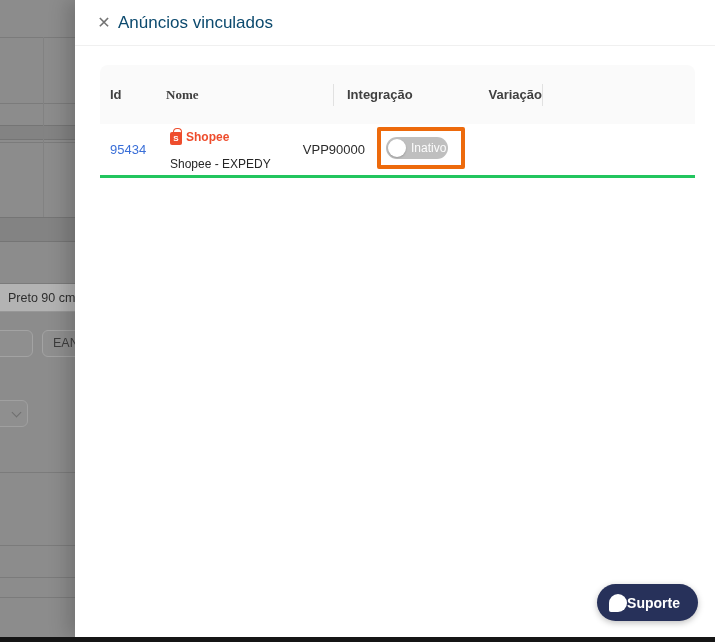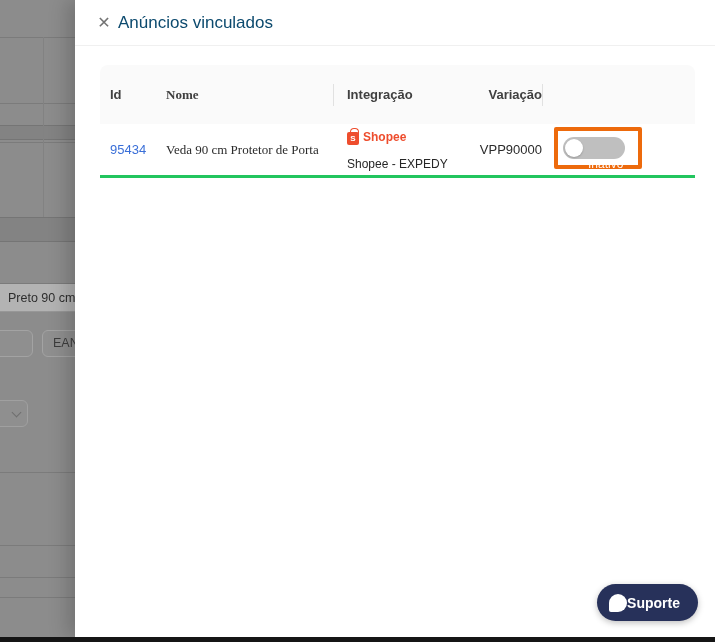--- a/index.html
+++ b/index.html
@@ -72,21 +72,21 @@
   .shopee-name { color:#ee4d2d; font-size:12px; font-weight:600;text-align:center; }
   .shopee-sub { font-size:12px; color:#262626; margin-top:12px; }
 
   
   .highlight-box { display:inline-block; border:4px solid #ed6a0c;
     border-radius:2px; padding:6px 13px 6px 5px; }
   .toggle { position:relative; width:62px; height:22px; background:#bfbfbf;
     border-radius:11px; cursor:pointer; }
   .toggle-knob { position:absolute; left:2px; top:2px; width:18px; height:18px;
     background:#fff; border-radius:50%; box-shadow:0 1px 2px rgba(0,0,0,0.2); }
-  .toggle-label { position:absolute; left:25px; top:16px; height:16px;
+  .toggle-label { position:absolute; left:25px; top:0; height:16px;
     line-height:22px; font-size:12px; color:rgba(255,255,255,0.95); }
 
   
   .support-btn { position:absolute; right:17px; bottom:16px; height:37px;
     background:#27315a; border-radius:19px; display:flex; align-items:center;
     padding:0 18px 0 12px; cursor:pointer;
     box-shadow:0 2px 6px rgba(0,0,0,0.25); }
   .chat-icon { width:18px; height:18px; background:#fff;
     border-radius:50% 50% 50% 2px; }
   .support-label { color:#fff; font-size:14px; font-weight:700; }
@@ -133,21 +133,20 @@
         <div class="th c-var">Variação</div>
         <div class="th c-sync">
           <span class="sep"></span>
         </div>
       </div>
 
       <div class="trow">
         <div class="td c-id">
           <a class="id-link">95434</a>
         </div>
-        <div class="td c-nome">Veda 90 cm Protetor de Porta</div>
         <div class="td c-int">
           <div class="shopee-line1">
             <span class="shopee-bag">S</span>
             <span class="shopee-name">Shopee</span>
           </div>
           <div class="shopee-sub">Shopee - EXPEDY</div>
         </div>
         <div class="td c-var">VPP90000</div>
         <div class="td c-sync">
           <div class="highlight-box">

